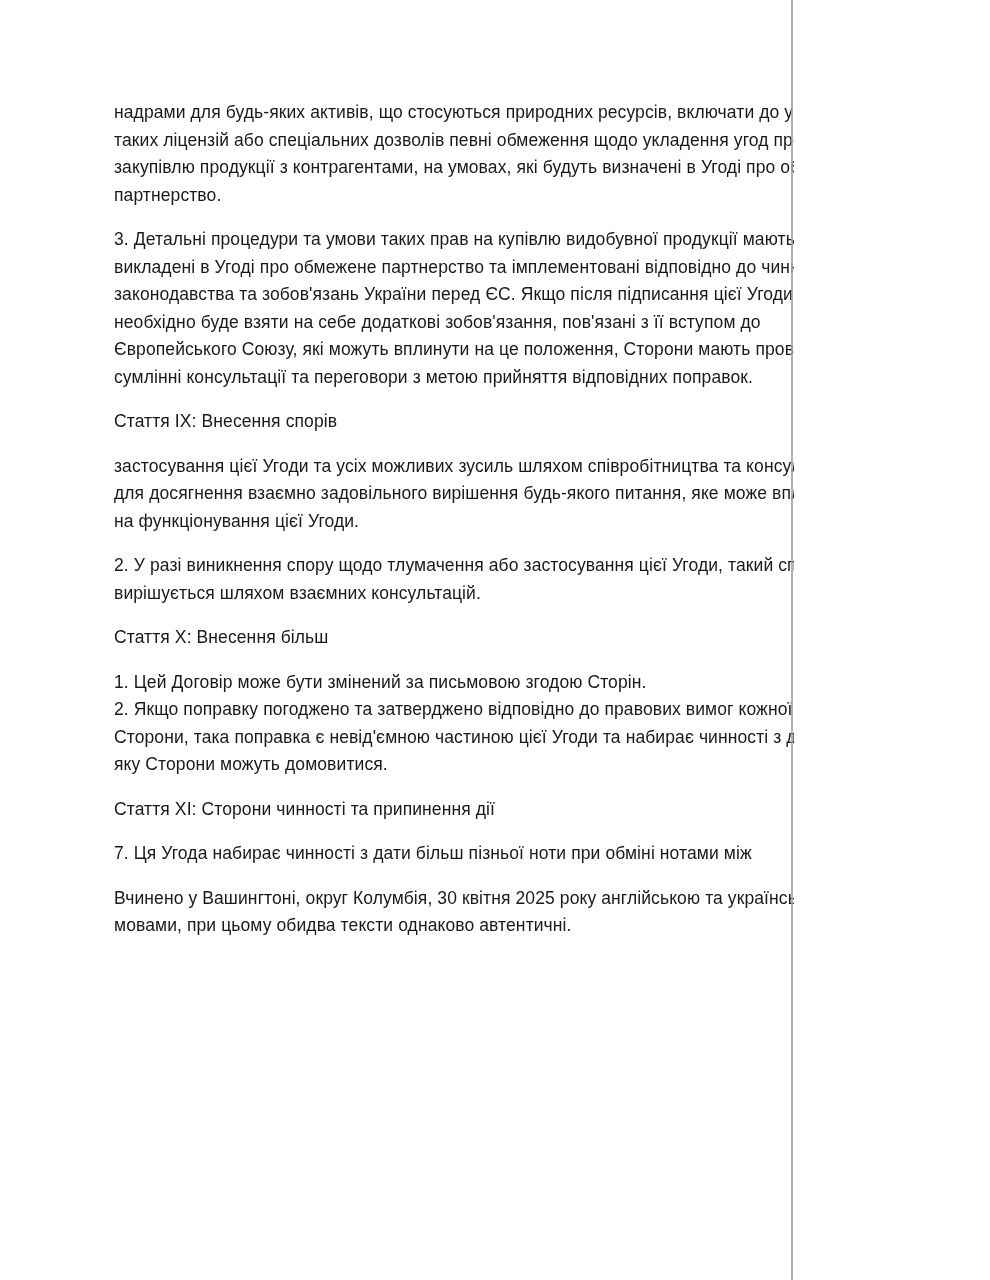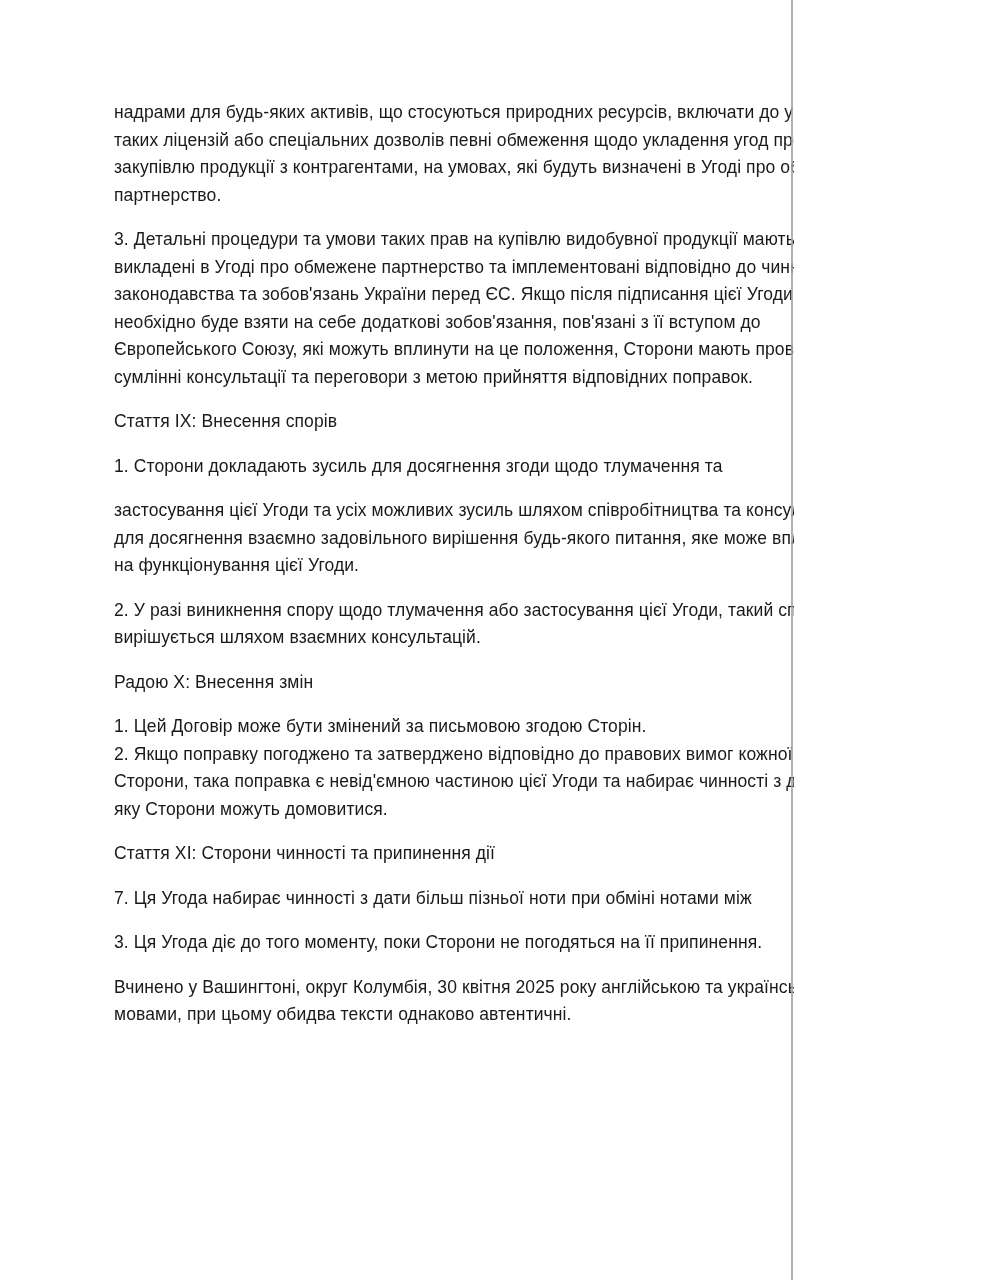--- a/index.html
+++ b/index.html
@@ -41,24 +41,22 @@
   }
 </style>
 </head>
 <body>
 
 <div class="page">
   <div class="doc-body" id="doc-body" style="color: rgb(26, 26, 26);">
       <p>надрами для будь-яких активів, що стосуються природних ресурсів, включати до умов<br>таких ліцензій або спеціальних дозволів певні обмеження щодо укладення угод про<br>закупівлю продукції з контрагентами, на умовах, які будуть визначені в Угоді про обмежене<br>партнерство.</p>
       <p>3. Детальні процедури та умови таких прав на купівлю видобувної продукції мають бути<br>викладені в Угоді про обмежене партнерство та імплементовані відповідно до чинного<br>законодавства та зобов'язань України перед ЄС. Якщо після підписання цієї Угоди Україні<br>необхідно буде взяти на себе додаткові зобов'язання, пов'язані з її вступом до<br>Європейського Союзу, які можуть вплинути на це положення, Сторони мають провести<br>сумлінні консультації та переговори з метою прийняття відповідних поправок.</p>
       <p>Стаття IX: Внесення спорів</p>
-      <p>1. Сторони докладають зусиль для досягнення згоди щодо тлумачення та</p>
       <p>застосування цієї Угоди та усіх можливих зусиль шляхом співробітництва та консультацій<br>для досягнення взаємно задовільного вирішення будь-якого питання, яке може вплинути<br>на функціонування цієї Угоди.</p>
       <p>2. У разі виникнення спору щодо тлумачення або застосування цієї Угоди, такий спір<br>вирішується шляхом взаємних консультацій.</p>
-      <p>Радою X: Внесення змін</p>
+      <p>Стаття X: Внесення більш</p>
       <p>1. Цей Договір може бути змінений за письмовою згодою Сторін.<br>2. Якщо поправку погоджено та затверджено відповідно до правових вимог кожної<br>Сторони, така поправка є невід'ємною частиною цієї Угоди та набирає чинності з дати, про<br>яку Сторони можуть домовитися.</p>
       <p>Стаття XI: Сторони чинності та припинення дії</p>
       <p>7. Ця Угода набирає чинності з дати більш пізньої ноти при обміні нотами між</p>
-      <p>3. Ця Угода діє до того моменту, поки Сторони не погодяться на її припинення.</p>
       <p>Вчинено у Вашингтоні, округ Колумбія, 30 квітня 2025 року англійською та українською<br>мовами, при цьому обидва тексти однаково автентичні.</p>
     </div>
   <div class="right-edge-line" style="background: rgb(163, 163, 163);"></div>
 </div>
 
 </body></html>

